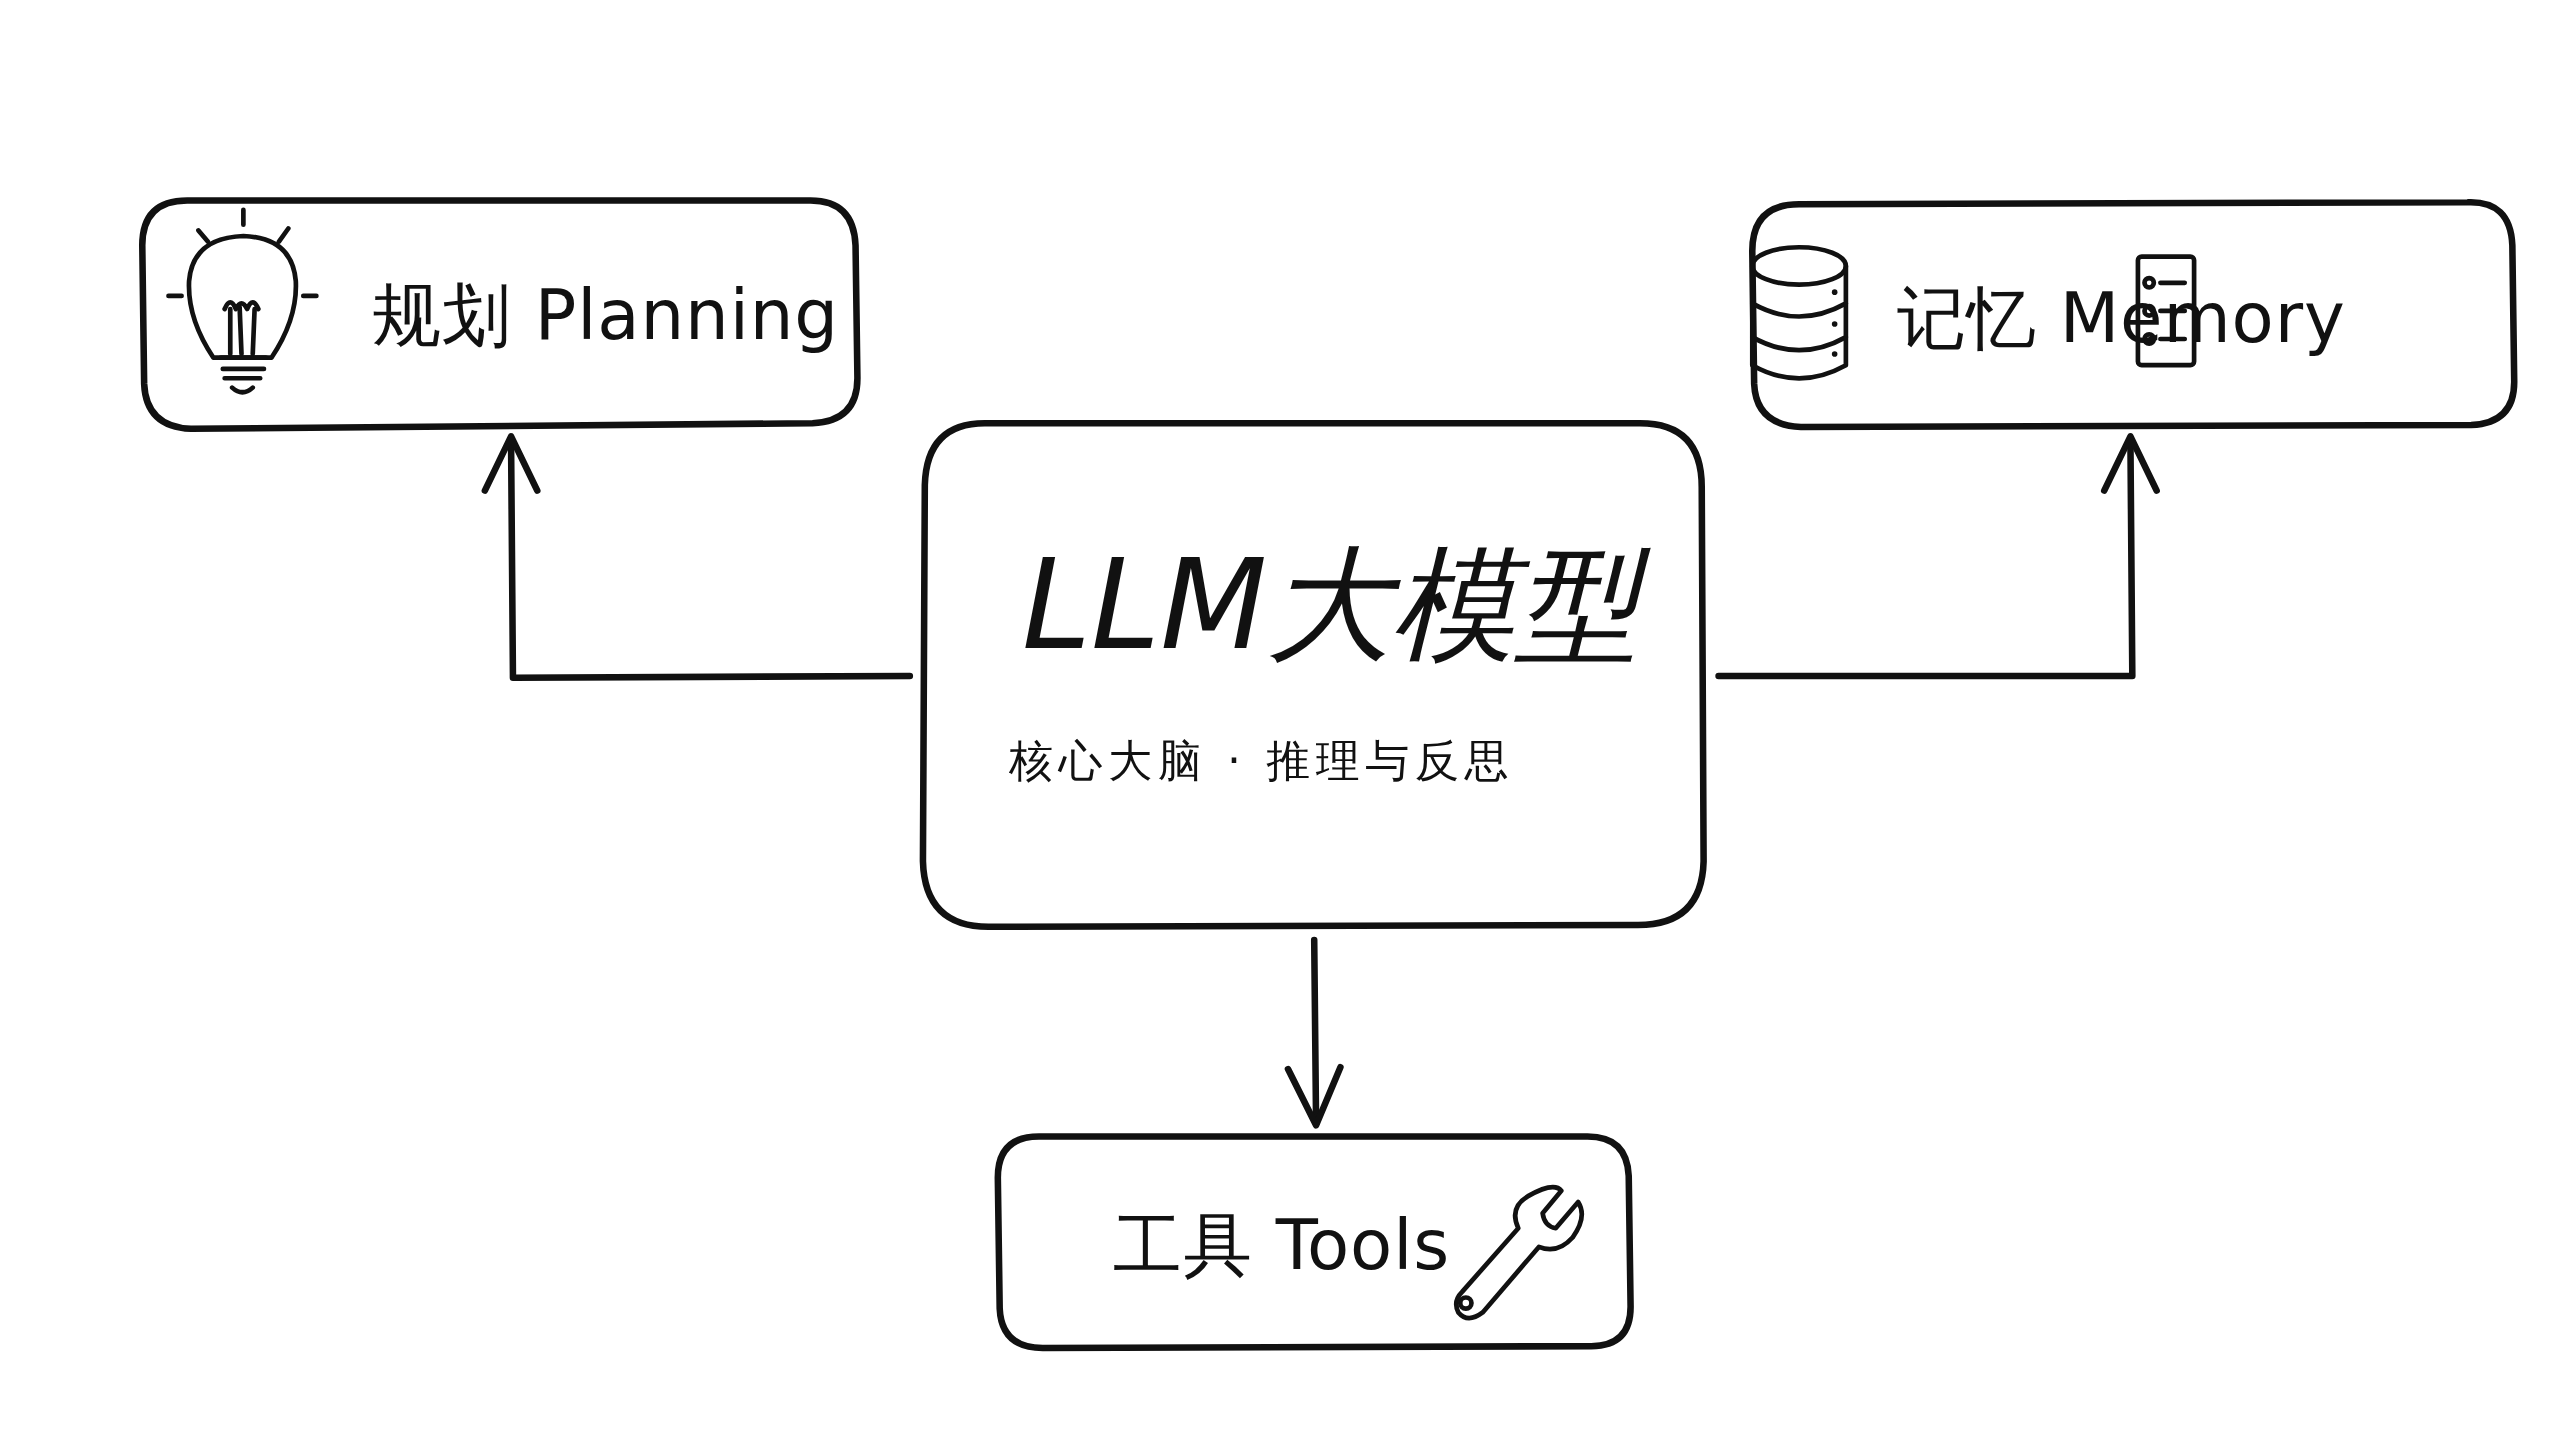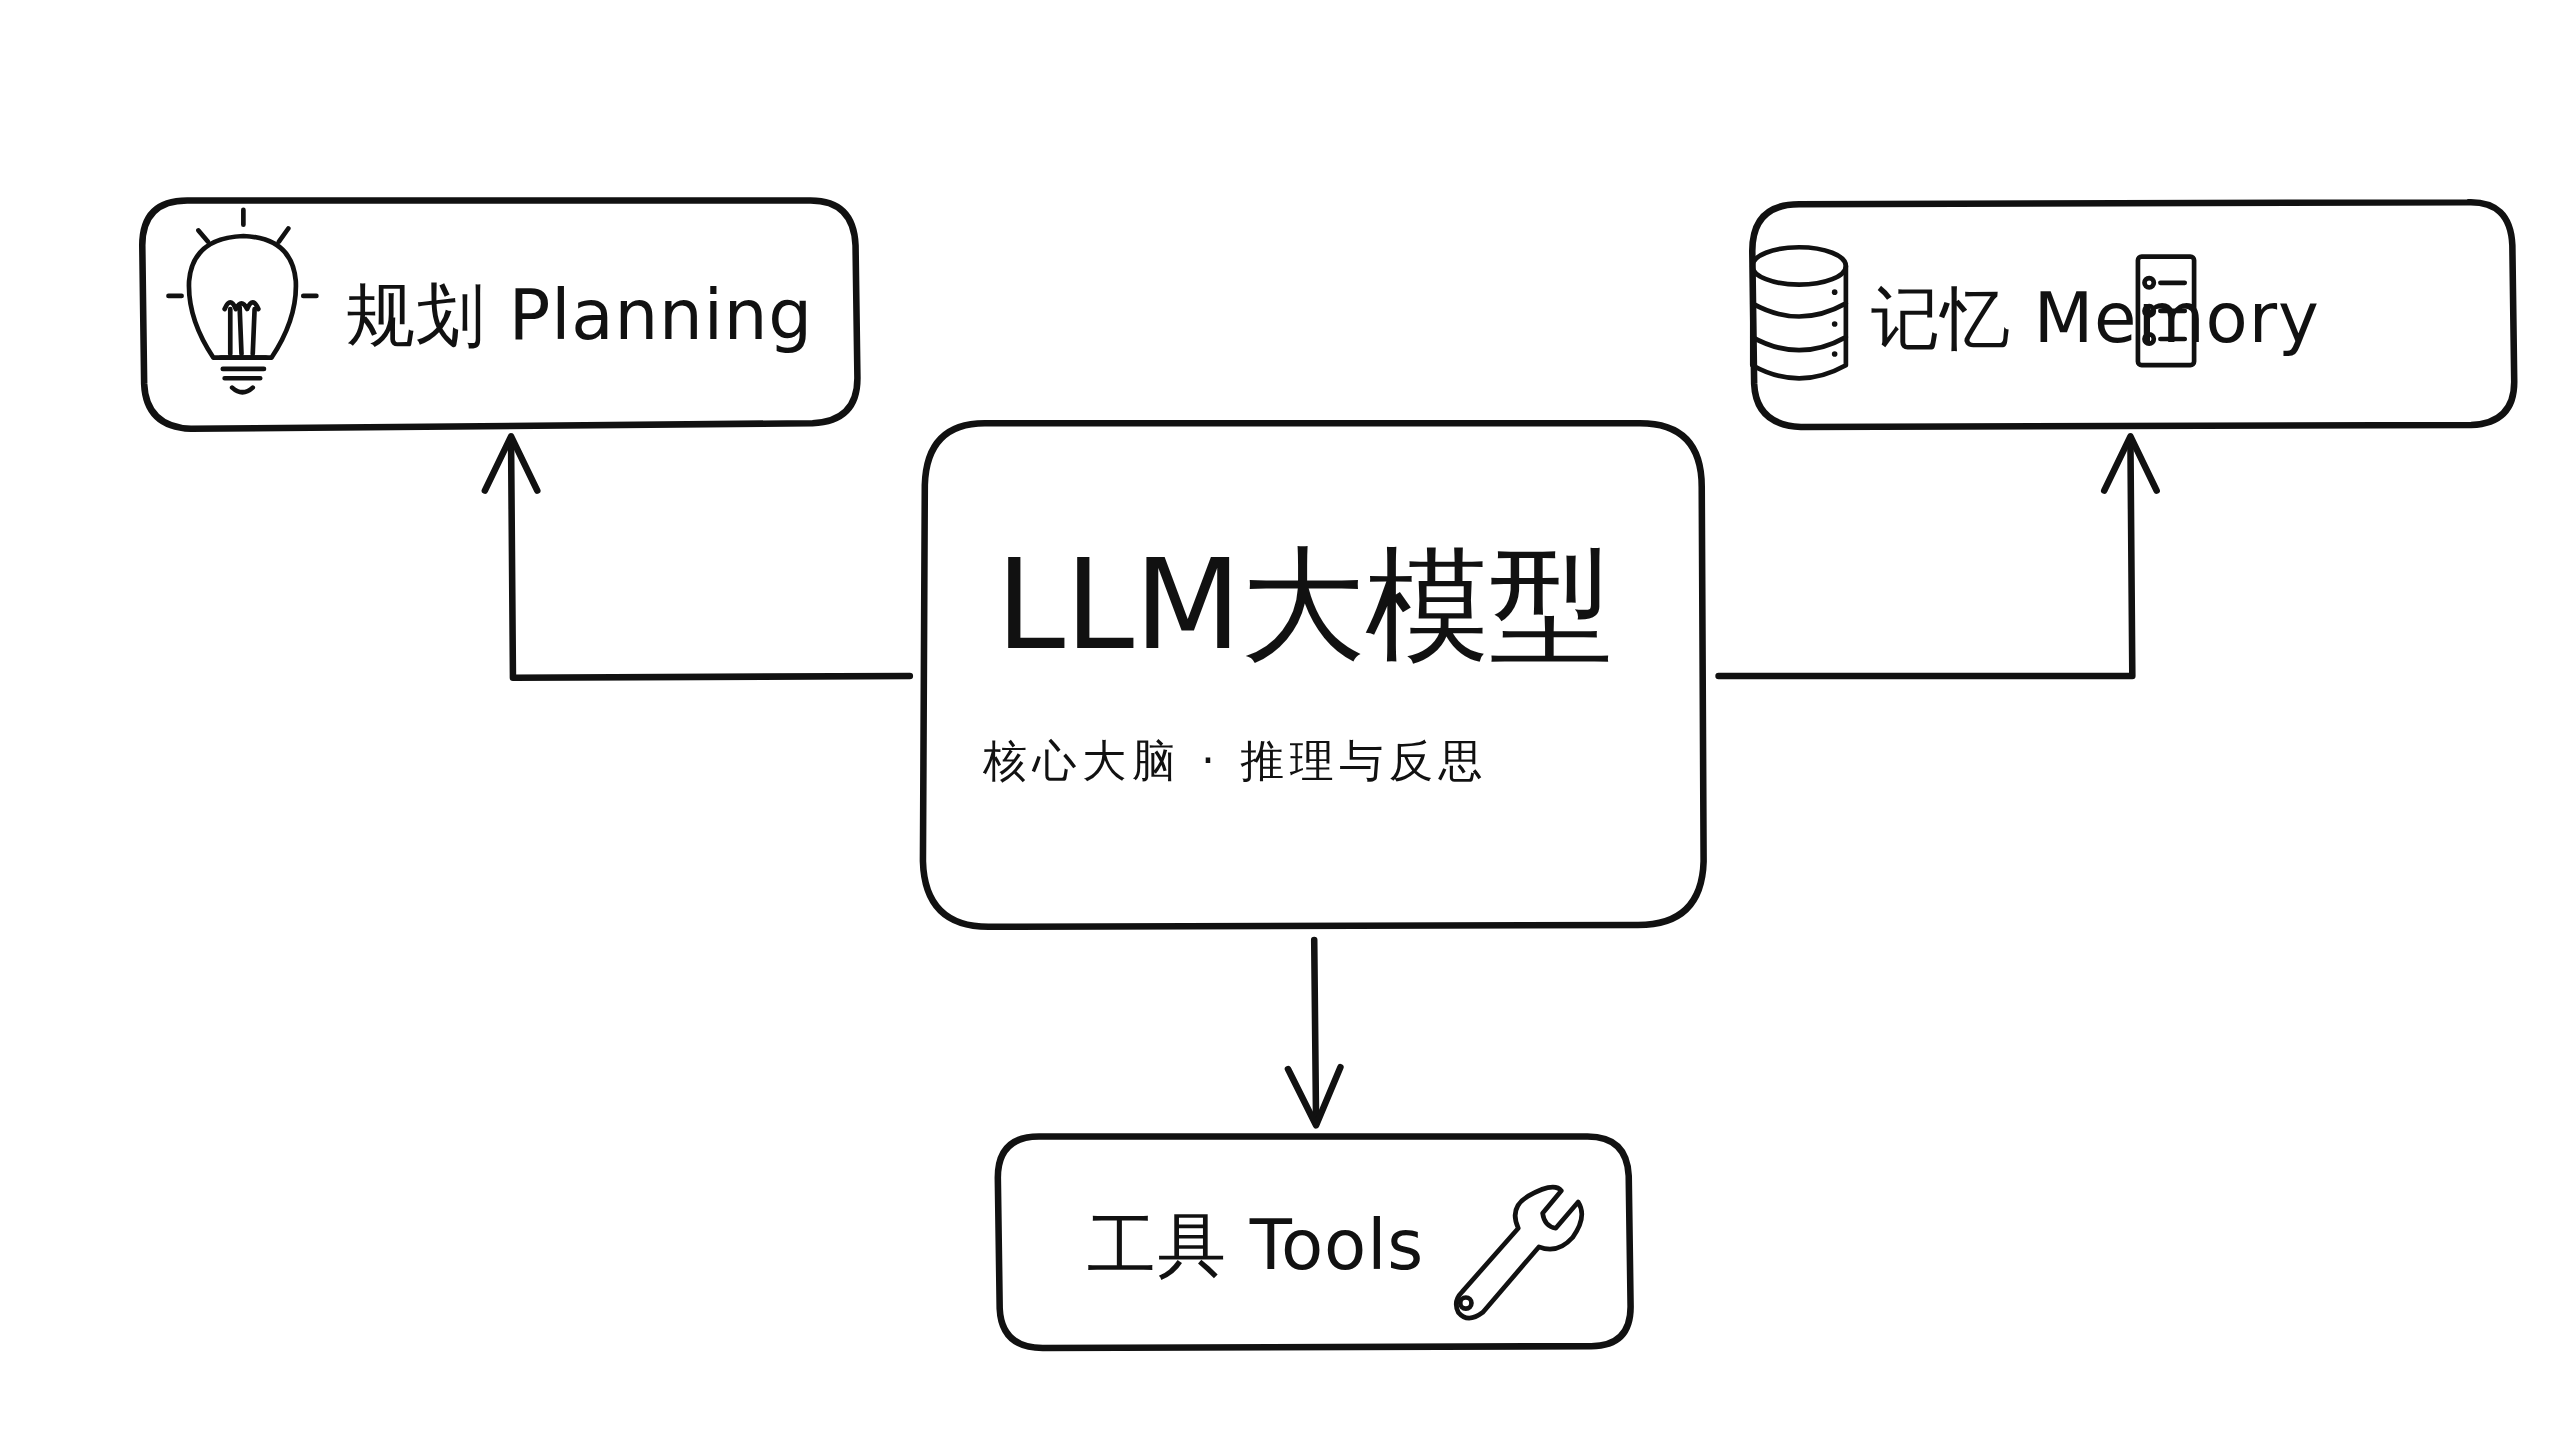--- a/index.html
+++ b/index.html
@@ -1,21 +1,21 @@
 <!DOCTYPE html>
 <html style="font-size:15px"><head>
   <meta charset="utf-8">
   <style>
     html, body { margin: 0; padding: 0; background: #ffffff; }
     body { width: 2576px; height: 1438px; position: relative; overflow: hidden;
            font-family: "DejaVu Sans", sans-serif; color: #111111; }
     svg.canvas { position: absolute; left: 0; top: 0; width: 2576px; height: 1438px; }
     .stroke { fill: none; stroke: #111111; stroke-width: 7; stroke-linecap: round; stroke-linejoin: round; }
     .thin { fill: none; stroke: #111111; stroke-width: 5; stroke-linecap: round; stroke-linejoin: round; }
-    .node-label { position: absolute; white-space: nowrap; color: #111111; }
+    .node-label { position: absolute; white-space: nowrap; color: #111111; margin-left: 26px; }
     .lbl-side { font-size: 69px; letter-spacing: 0.9px; }
     .lbl-title { font-size: 124px; font-weight: normal; }
     .lbl-sub { font-size: 44px; letter-spacing: 5.6px; }
   </style>
 </head>
 <body>
 
 <svg class="canvas" viewBox="0 0 2752 1536">
 
   <path class="stroke" d="M200,214 Q152,214 152,262 L154,410 Q156,456 204,458 L868,452 Q916,450 916,404 L914,262 Q912,214 866,214 Z"></path>
@@ -68,16 +68,16 @@
   </g>
 
   <g>
     <path class="thin" d="M1632,1278 Q1660,1262 1668,1272 L1648,1296 Q1650,1310 1662,1312 L1686,1284 Q1696,1300 1680,1322 Q1664,1340 1644,1332 L1584,1402 Q1568,1414 1558,1402 Q1552,1390 1562,1380 L1622,1312 Q1612,1290 1632,1278 Z"></path>
     <circle class="thin" cx="1566" cy="1392" r="6"></circle>
   </g>
 </svg>
 
 <div class="node-label lbl-side" style="left:346px; top:270px;">规划 Planning</div>
 <div class="node-label lbl-side" style="left:1871px; top:273px;">记忆 Memory</div>
-<div class="node-label lbl-title" style="left:996px; top:524px;">LLM大模型</div>
+<div class="node-label lbl-title" style="left:996px; top:524px;font-style:italic;">LLM大模型</div>
 <div class="node-label lbl-sub" style="left:983px; top:732px;">核心大脑 · 推理与反思</div>
 <div class="node-label lbl-side" style="left:1087px; top:1200px;">工具 Tools</div>
 
 
 </body></html>

